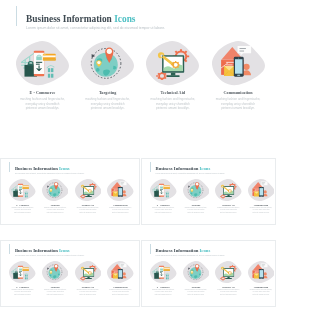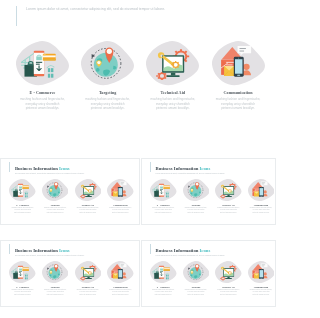--- a/index.html
+++ b/index.html
@@ -26,20 +26,21 @@
 </style>
 </head>
 <body>
 
 <div class="page">
   <div id="slides">
       <div class="slide" style="left: 0px; top: 0px; width: 281px; height: 140px;">
         <div class="s-head" style="left: 16px; top: 6px;">
           <div class="accent-bar" style="width: 1.1px; height: 20px; margin-right: 9px;"></div>
           <div class="s-titles">
+            <div class="s-title" style="font-size: 9.4px; line-height: 10px; margin-top: 8.4px;"><span>Business Information </span><span class="accent">Icons</span></div>
             <div class="s-sub" style="font-size: 3.5px; line-height: 4.5px; margin-top: 1.2px;">Lorem ipsum dolor sit amet, consectetur adipisicing elit, sed do eiusmod tempor ut labore.</div>
           </div>
         </div>
         <div class="cols" style="left: 16px; top: 40.5px; width: 248px;">
           <div class="col" style="width: 53px; margin-right: 12.2px;">
             <div class="blob">
               <svg width="53" height="45" viewBox="0 0 100 100" preserveAspectRatio="none">
                 <path d="M 40 2 C 56 -4 70 6 82 22 C 92 35 100 44 100 55 C 100 66 90 76 76 85 C 62 94 46 102 31 96 C 14 89 2 72 0 52 C -1 30 21 7 40 2 Z" fill="#e3e1e4"></path>
                 <g transform="translate(10.754716981132075 20.88888888888889) scale(0.6547169811320755 0.5888888888888889)">
 <g>

